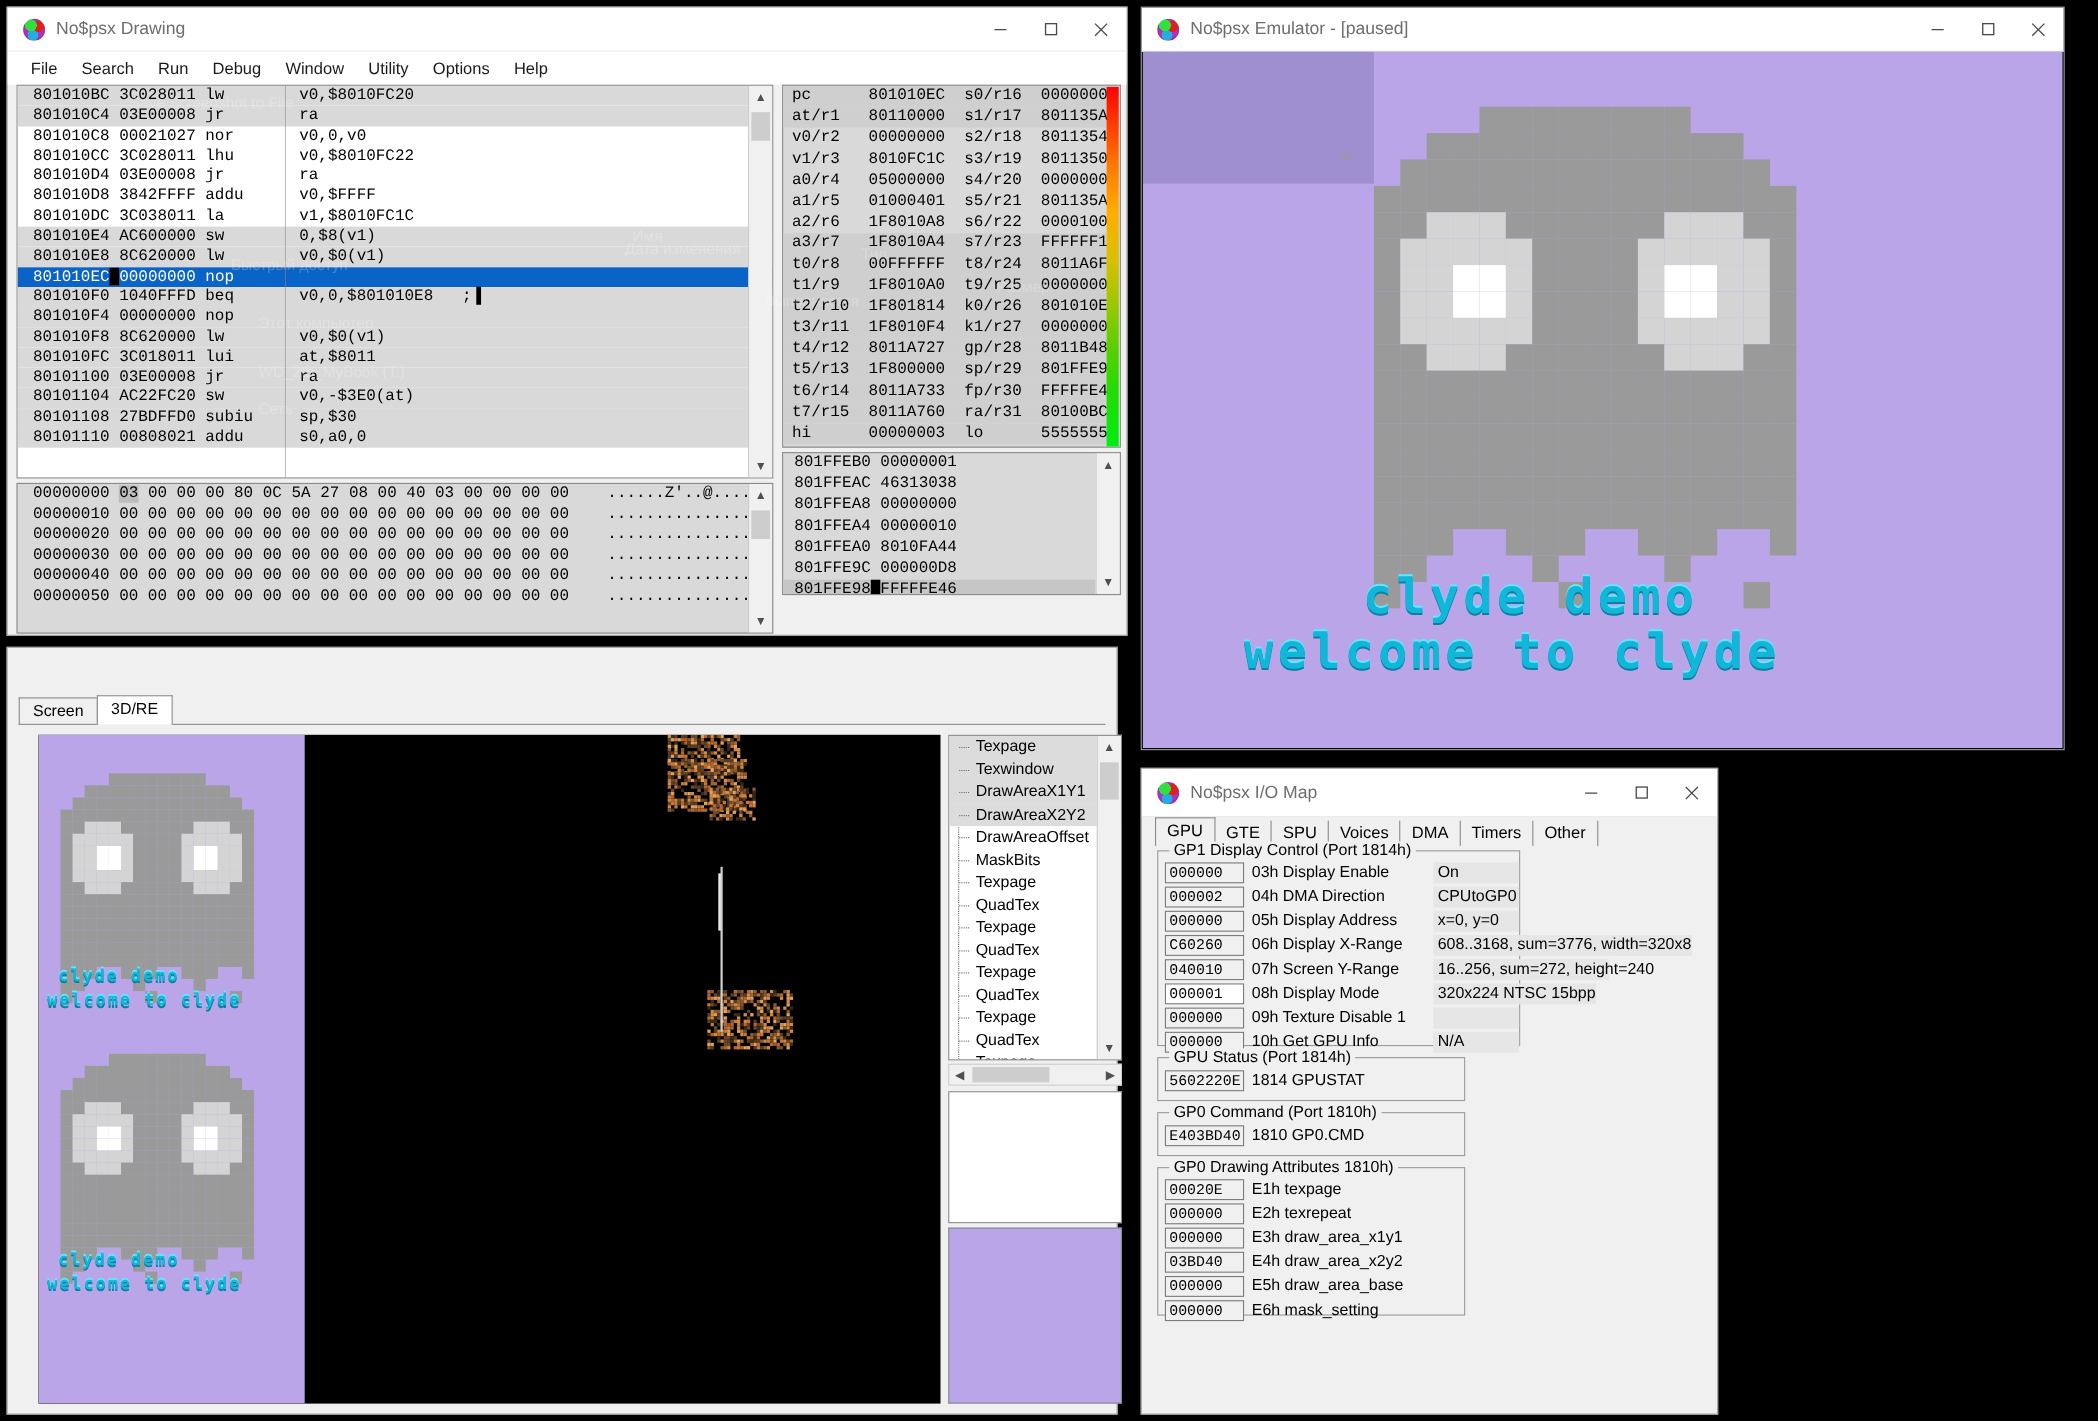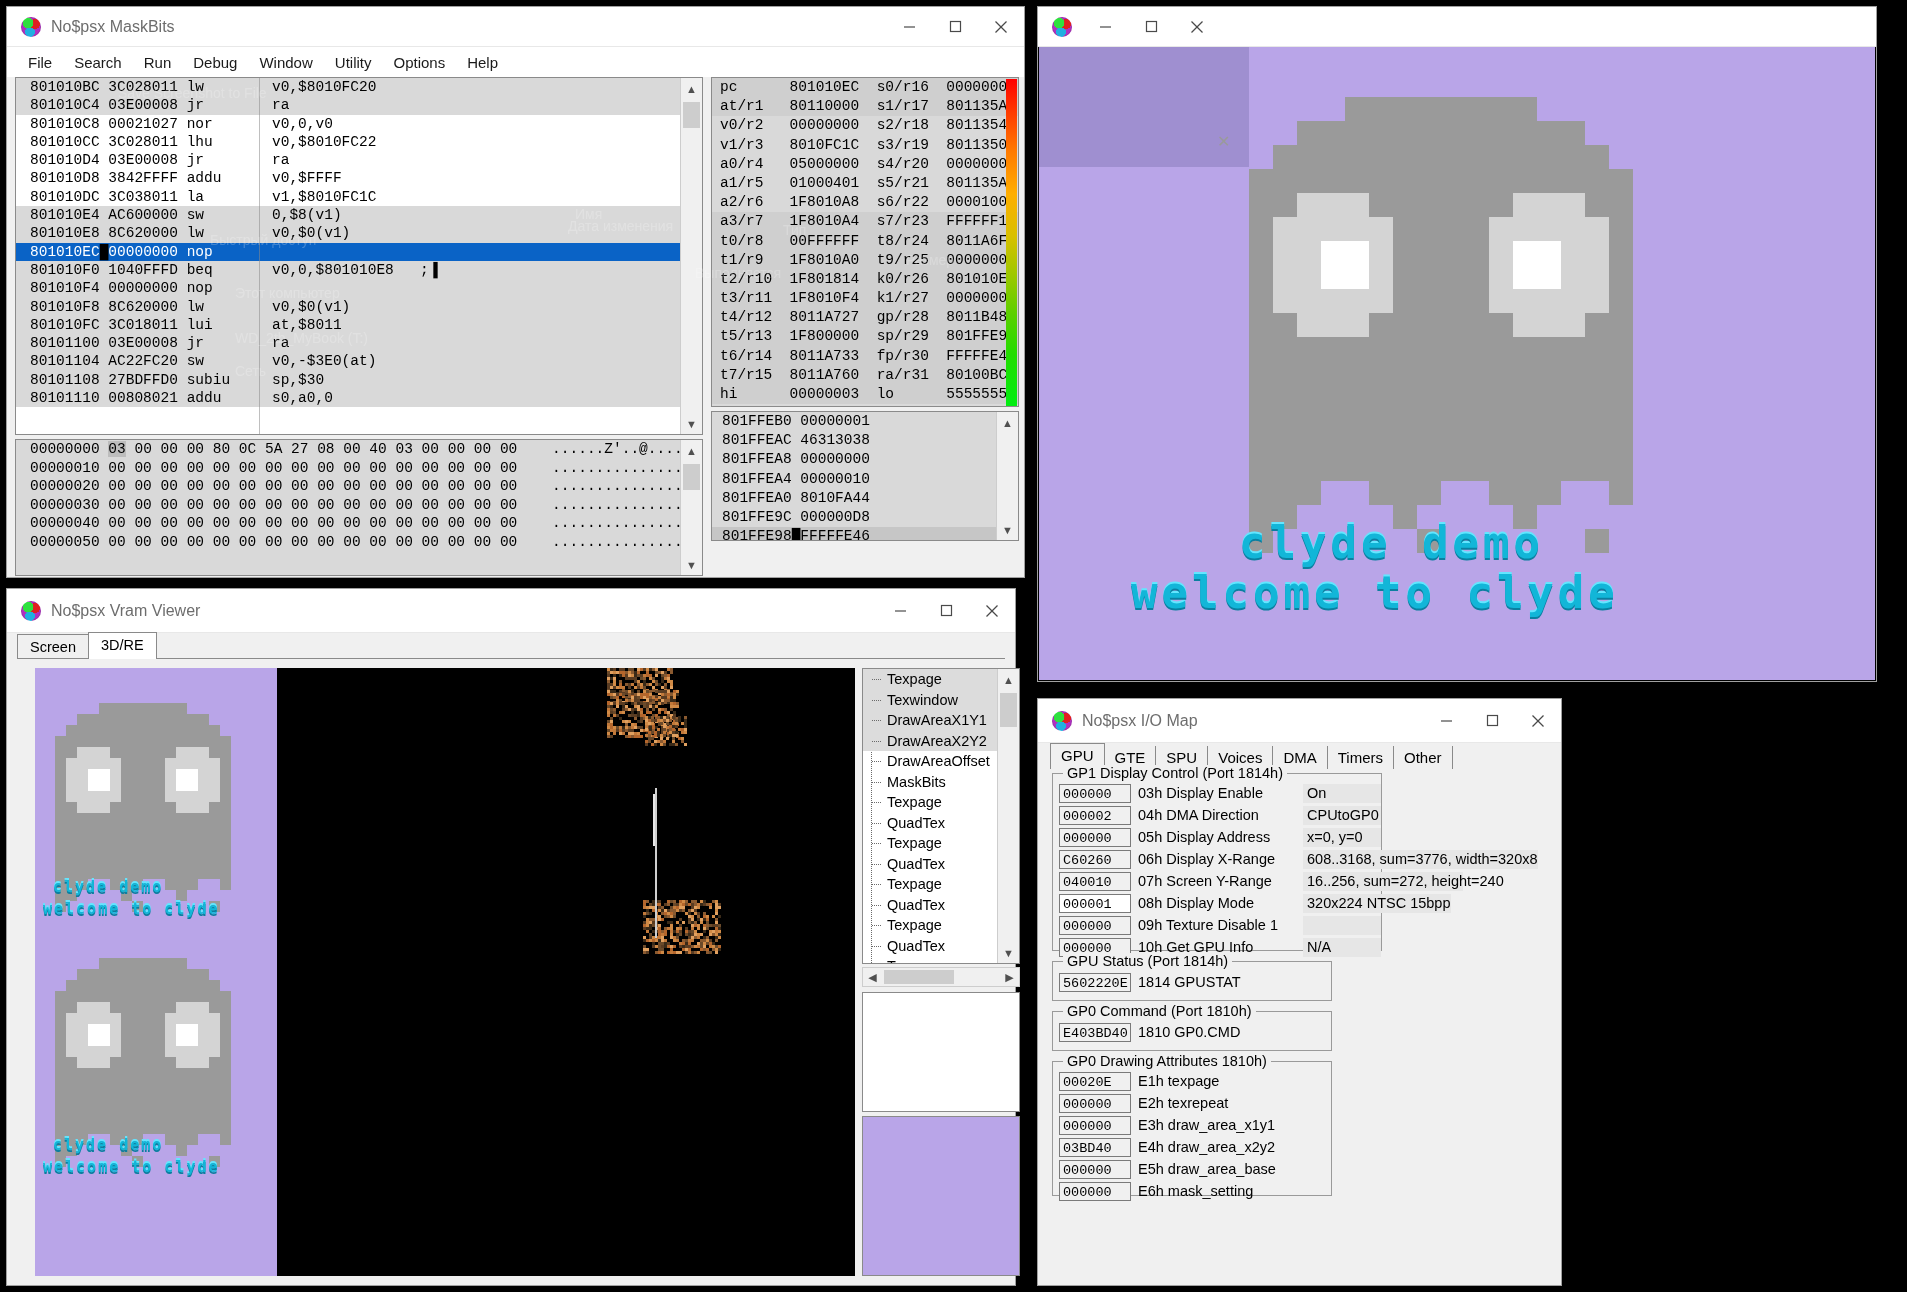--- a/index.html
+++ b/index.html
@@ -123,21 +123,21 @@
   .iorow2{display:flex;align-items:center;height:24px;font-size:14.5px;}
 
   .ovl{position:absolute;color:#ffffff;opacity:.22;font-size:14px;white-space:nowrap;pointer-events:none;}
 </style>
 </head>
 <body>
 
 <div class="win" id="dbg">
   <div class="titlebar">
     <div class="tb-icon"></div>
-    <div class="tb-title">No$psx MaskBits</div>
+    <div class="tb-title">No$psx Drawing</div>
     <div class="tb-btns">
       <div class="tb-btn">
         <svg width="13" height="13" viewBox="0 0 13 13">
             <line x1="1" y1="7" x2="12" y2="7" stroke="#4a4a4a" stroke-width="1.2"></line>
           </svg>
       </div>
       <div class="tb-btn">
         <svg width="13" height="13" viewBox="0 0 13 13">
             <rect x="1.5" y="1.5" width="10" height="10" fill="none" stroke="#4a4a4a" stroke-width="1.2"></rect>
           </svg>
@@ -245,20 +245,21 @@
         <div class="thumb" style="top:24px;height:26px;"></div>
         <div class="arr" style="position:absolute;bottom:0;left:0;right:0;">▼</div>
       </div>
     </div>
   </div>
 </div>
 
 <div class="win" id="emu">
   <div class="titlebar">
     <div class="tb-icon"></div>
+    <div class="tb-title">No$psx Emulator - [paused]</div>
     <div class="tb-btns">
       <div class="tb-btn">
         <svg width="13" height="13" viewBox="0 0 13 13">
             <line x1="1" y1="7" x2="12" y2="7" stroke="#4a4a4a" stroke-width="1.2"></line>
           </svg>
       </div>
       <div class="tb-btn">
         <svg width="13" height="13" viewBox="0 0 13 13">
             <rect x="1.5" y="1.5" width="10" height="10" fill="none" stroke="#4a4a4a" stroke-width="1.2"></rect>
           </svg>
@@ -534,42 +535,20 @@
         <div class="px" style="left:168px;top:432px;width:24px;height:24px;background:#9a9a9a"></div>
         <div class="px" style="left:336px;top:432px;width:24px;height:24px;background:#9a9a9a"></div>
       </div>
     <div class="demotext" id="emu-text1" style="left:200px;top:470px;font-size:44px;">clyde demo</div>
     <div class="demotext" id="emu-text2" style="left:92px;top:520px;font-size:44px;">welcome to clyde</div>
     <div style="position:absolute;left:178px;top:85px;font-size:16px;color:#9a9a9a;">✕</div>
   </div>
 </div>
 
 <div class="win" id="vram">
-  <div class="titlebar" style="height:44px;">
-    <div class="tb-icon"></div>
-    <div class="tb-title">No$psx Vram Viewer</div>
-    <div class="tb-btns">
-      <div class="tb-btn">
-        <svg width="13" height="13" viewBox="0 0 13 13">
-            <line x1="1" y1="7" x2="12" y2="7" stroke="#4a4a4a" stroke-width="1.2"></line>
-          </svg>
-      </div>
-      <div class="tb-btn">
-        <svg width="13" height="13" viewBox="0 0 13 13">
-            <rect x="1.5" y="1.5" width="10" height="10" fill="none" stroke="#4a4a4a" stroke-width="1.2"></rect>
-          </svg>
-      </div>
-      <div class="tb-btn close">
-        <svg width="14" height="14" viewBox="0 0 14 14">
-            <line x1="1.5" y1="1.5" x2="12.5" y2="12.5" stroke="#4a4a4a" stroke-width="1.2"></line>
-            <line x1="12.5" y1="1.5" x2="1.5" y2="12.5" stroke="#4a4a4a" stroke-width="1.2"></line>
-          </svg>
-      </div>
-    </div>
-  </div>
   <div class="vtabs" id="vram-tabs">
       <div class="vtab">Screen</div>
       <div class="vtab active">3D/RE</div>
     </div>
   <div class="vtab-rail"></div>
 
   <div class="vram-canvas">
     <div class="vram-left">
       <div id="vram-sprite-a" class="sprite" style="left: 20px; top: 35px; width: 176px; height: 209px;">
           <div class="px" style="left:44px;top:0px;width:11px;height:11px;background:#9a9a9a"></div>

